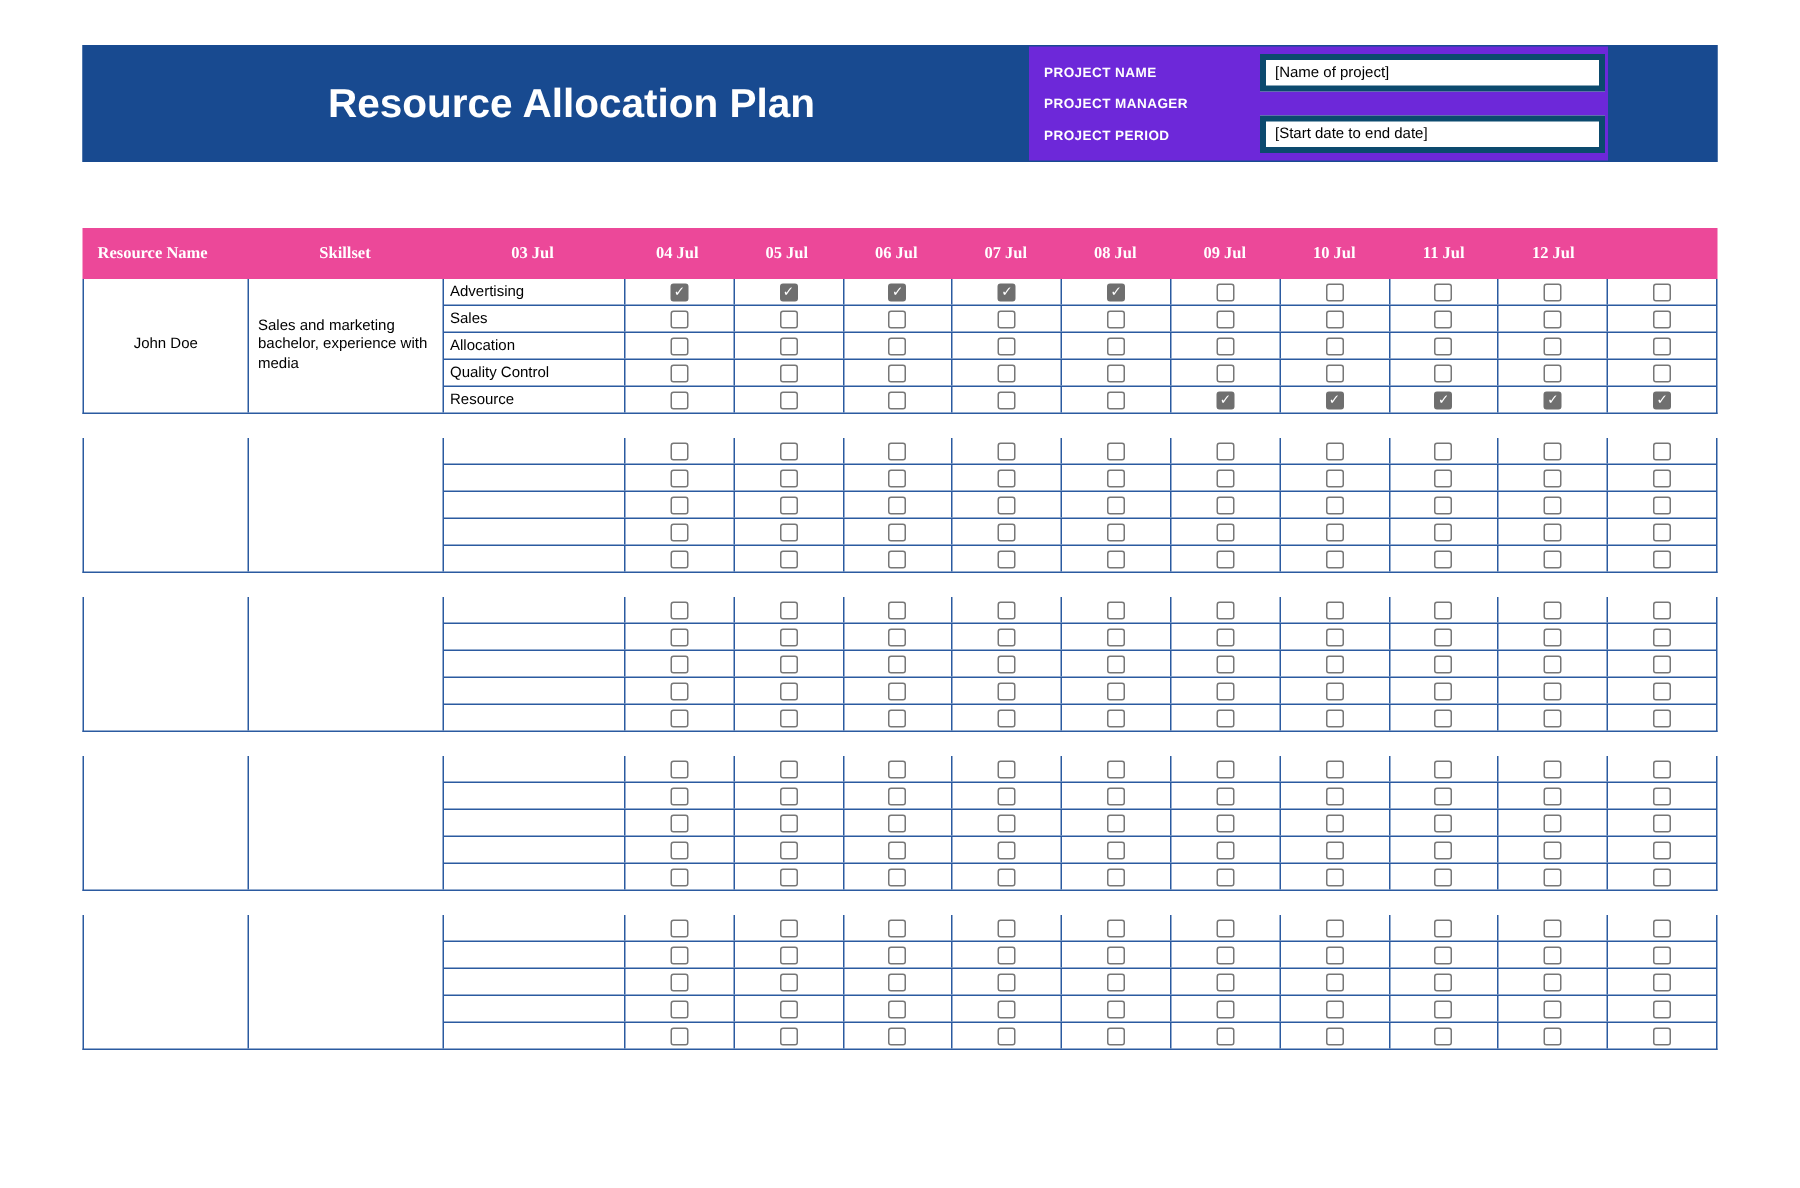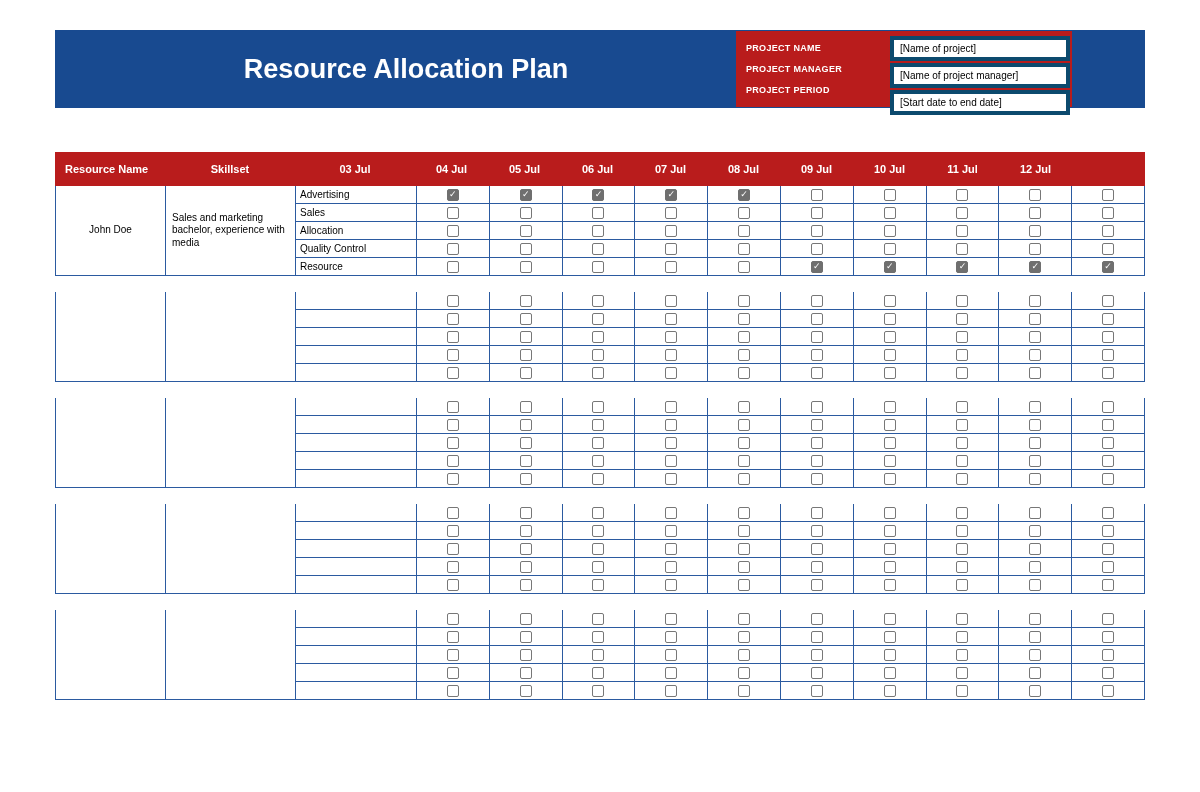--- a/index.html
+++ b/index.html
@@ -21,22 +21,22 @@
     display: flex;
     align-items: center;
     justify-content: center;
     color: #fff;
     font-weight: 800;
     font-size: 27px;
     padding-left: 20px;
   }
   .header-meta {
     display: flex;
-    background: #b91c1c;
-    width: 336px;
+    background: #6d28d9;
+    width: 386px;
   }
   .meta-labels {
     width: 152px;
     display: flex;
     flex-direction: column;
     justify-content: space-around;
     padding: 6px 10px;
   }
   .meta-label {
     color: #fff;
@@ -63,24 +63,25 @@
     width: 72px;
     background: #184a90;
   }
 
   .grid {
     margin-top: 44px;
   }
   .head-row {
     display: grid;
     grid-template-columns: 110px 130px 120px repeat(10, 1fr);
-    background: #b91c1c;
+    background: #ec4899;
     color: #fff;
     font-size: 11px;
     font-weight: 700;
+    font-family: Liberation Serif, serif;
   }
   .head-row > div {
     padding: 11px 6px;
     text-align: center;
   }
   .head-row .left { text-align: left; padding-left: 10px; }
 
   .block {
     display: grid;
     grid-template-columns: 110px 130px auto;
@@ -148,21 +149,20 @@
 <div class="header-bar">
   <div class="header-title">Resource Allocation Plan</div>
   <div class="header-meta">
     <div class="meta-labels">
       <div class="meta-label">PROJECT NAME</div>
       <div class="meta-label">PROJECT MANAGER</div>
       <div class="meta-label">PROJECT PERIOD</div>
     </div>
     <div class="meta-values">
       <div class="meta-value">[Name of project]</div>
-      <div class="meta-value">[Name of project manager]</div>
       <div class="meta-value">[Start date to end date]</div>
     </div>
   </div>
   <div class="header-end"></div>
 </div>
 
 <div class="grid">
   <div class="head-row">
     <div class="left">Resource Name</div>
     <div>Skillset</div>

